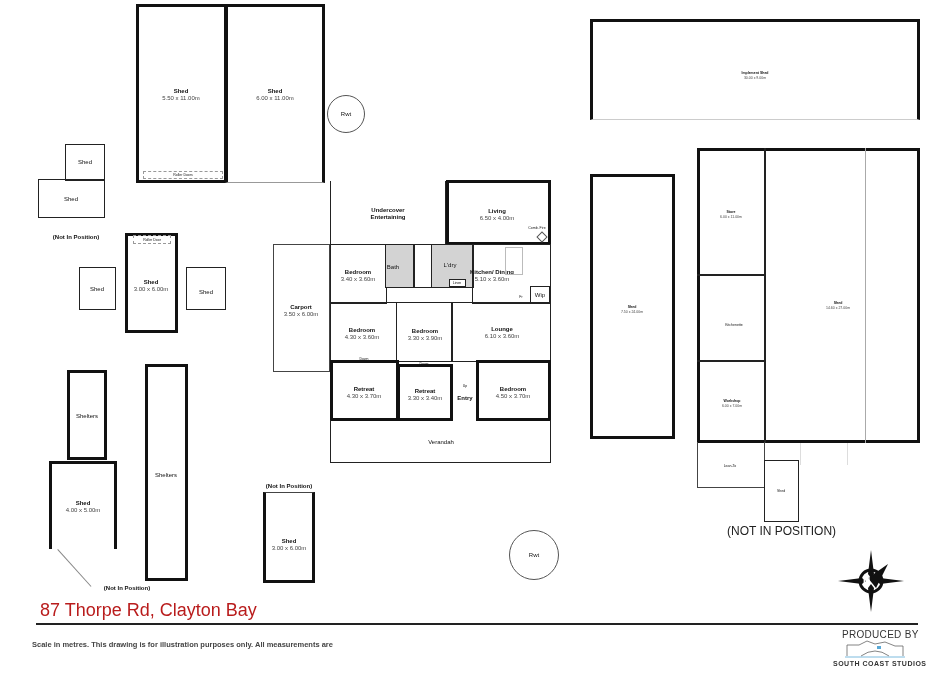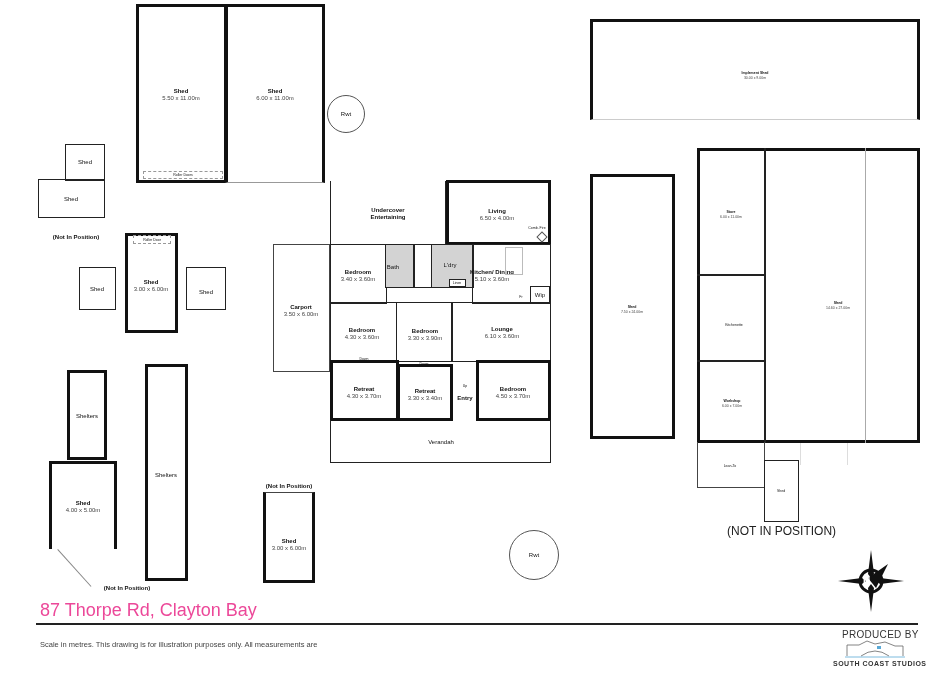--- a/index.html
+++ b/index.html
@@ -8,23 +8,23 @@
   .wall{border:1.5px solid #222;}
   .thick{border:3px solid #111;}
   .thin{border:1px solid #444;}
   .lbl{position:absolute;text-align:center;font-size:6px;line-height:7px;color:#111;white-space:nowrap;transform:translate(-50%,-50%);}
   .lbl .n{font-weight:bold;display:block;}
   .lbl .d{display:block;color:#444;}
   .tiny{font-size:3.5px;line-height:4.5px;}
   .circle{border:1px solid #555;border-radius:50%;}
   .fill-grey{background:#d3d3d3;}
   .plain{font-size:6px;font-weight:bold;}
-  #title{position:absolute;left:40px;top:600px;font-size:18px;color:#ec4899;}
+  #title{position:absolute;left:40px;top:600px;font-size:18px;color:#b91c1c;}
   #title-rule{position:absolute;left:36px;top:623px;width:880px;height:2px;background:#222;}
-  #disclaimer{position:absolute;left:40px;top:640px;font-size:7.5px;line-height:10px;color:#444;}
+  #disclaimer{position:absolute;left:32px;top:640px;font-size:7.5px;line-height:10px;color:#444;font-weight:bold;}
   #produced{position:absolute;left:842px;top:629px;font-size:10px;color:#333;letter-spacing:.3px;text-align:right;}
   #studio{position:absolute;left:833px;top:660px;font-size:7px;font-weight:bold;color:#333;letter-spacing:.5px;}
   #nip-big{position:absolute;left:727px;top:524px;font-size:12px;color:#222;}
 </style>
 </head>
 <body>
 
 <div class="abs thick" style="left:136px;top:4px;width:91px;height:179px;"></div>
 <div class="abs thick" style="left:225px;top:4px;width:100px;height:179px;border-bottom:1px solid #999;"></div>
 <div class="lbl" style="left:181px;top:95px;">

